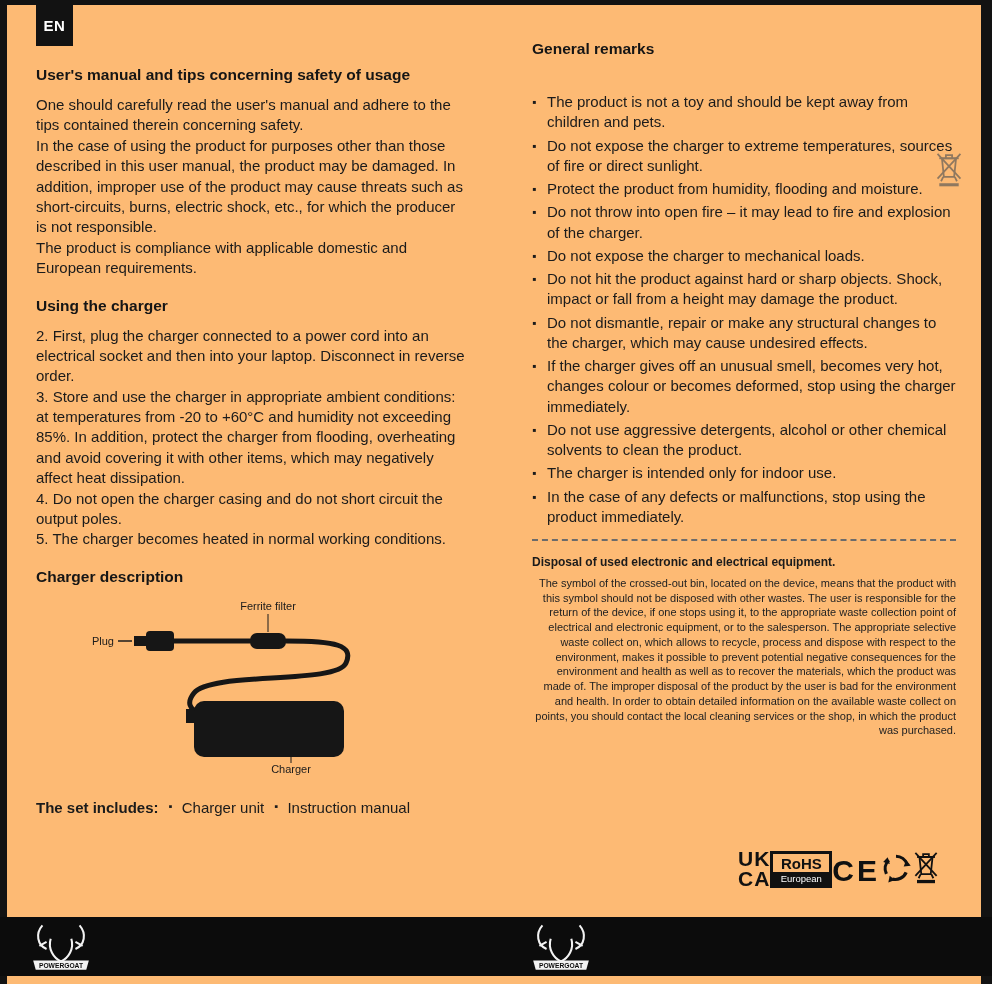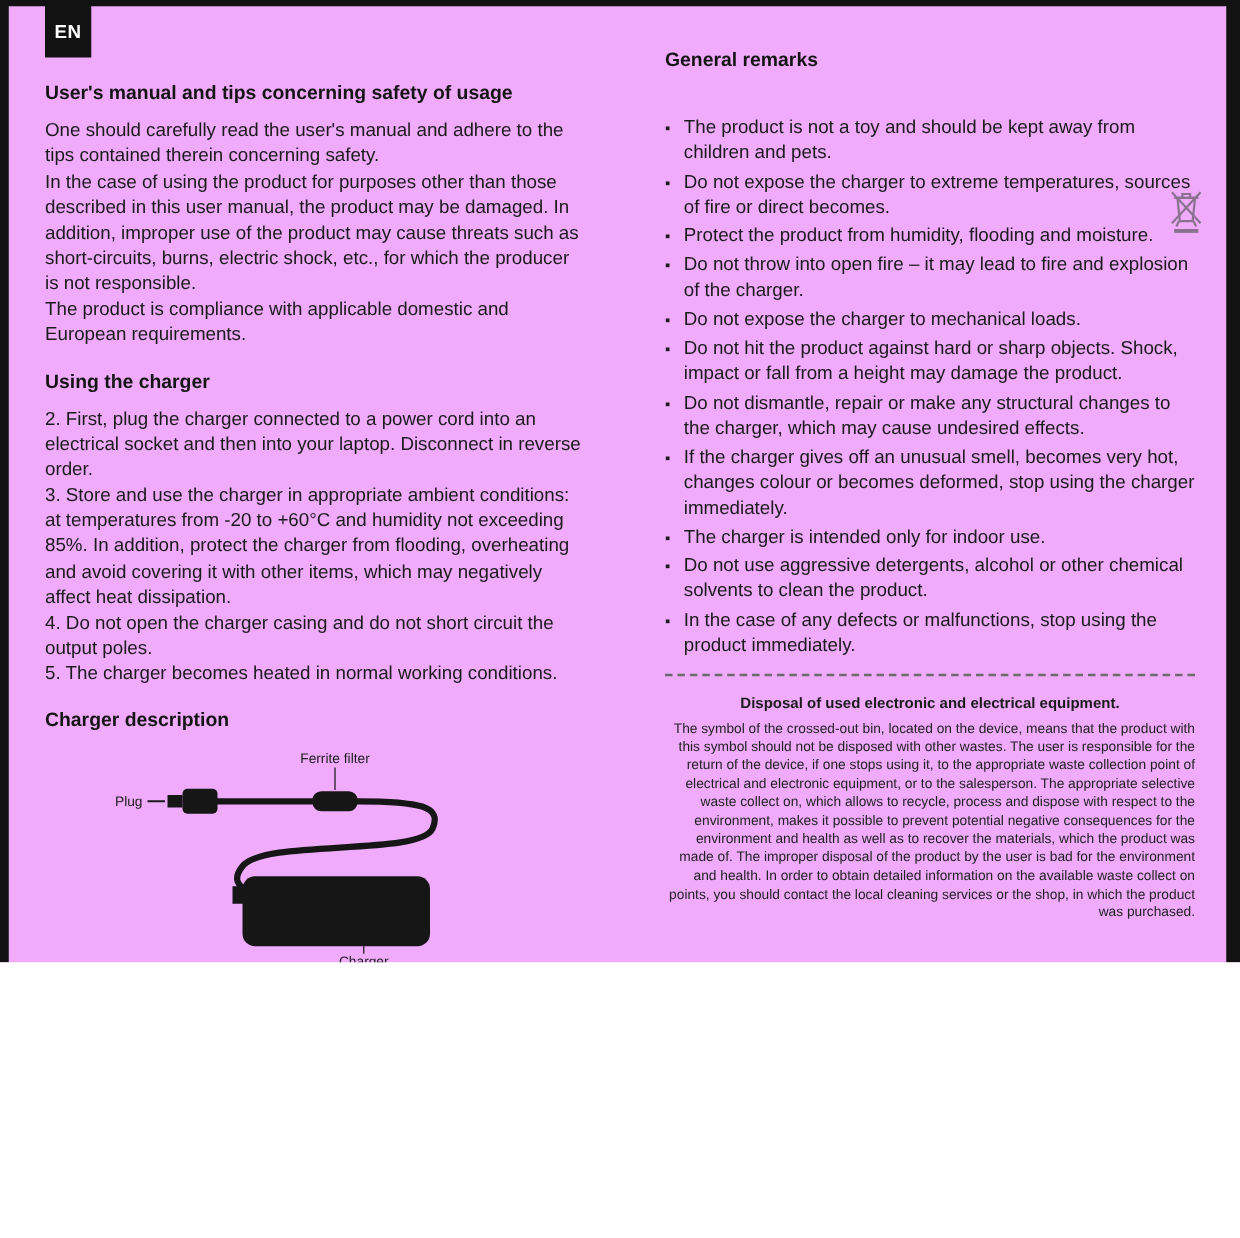--- a/index.html
+++ b/index.html
@@ -1,18 +1,18 @@
 <!DOCTYPE html>
 <html><head>
 <meta charset="utf-8">
 <style>
   * { margin:0; padding:0; box-sizing:border-box; }
   html,body { width:992px; }
   body { font-family:"Liberation Sans", sans-serif; background:#ffffff; }
-  .page { position:relative; width:992px; height:770px; background:#f0abfc; overflow:hidden; color:#1b1b1b; }
+  .page { position:relative; width:992px; height:984px; background:#fdba74; overflow:hidden; color:#1b1b1b; }
 
   .edge-top    { position:absolute; top:0; left:0; right:0; height:5px; background:#121212; }
   .edge-left   { position:absolute; top:0; left:0; bottom:0; width:7px; background:#121212; }
   .edge-right  { position:absolute; top:0; right:0; bottom:0; width:11px; background:#121212; }
 
   .lang-badge { position:absolute; left:36px; top:4px; width:37px; height:42px; background:#121212;
                 color:#fff; font-weight:bold; font-size:15px; display:flex; align-items:center;
                 justify-content:center; letter-spacing:.5px; }
 
   .col-left  { position:absolute; left:36px;  top:62px; width:432px; }
@@ -23,21 +23,21 @@
   .para p, .steps div { font-size:15px; line-height:1.36; }
   .steps { margin-top:2px; }
 
   
   ul.remarks { list-style:none;margin-top:34px; }
   ul.remarks li { position:relative; padding-left:15px; font-size:15px; line-height:1.35; margin-bottom:3px; }
   ul.remarks li::before { content:"▪"; position:absolute; left:0; top:0; font-size:12px; line-height:1.7; }
 
   .dashed-sep { border:none; border-top:2px dashed #6b6b6b; margin:12px 0 14px 0; }
 
-  .disposal h4 { font-size:12px; font-weight:bold; margin-bottom:7px;text-align:center; }
+  .disposal h4 { font-size:12px; font-weight:bold; margin-bottom:7px; }
   .disposal p  { font-size:11px; line-height:1.34; color:#222;text-align:right; }
 
   
   .diagram { width:430px; height:178px; }
   .diagram text { font-size:11px; fill:#1b1b1b; }
 
   
   .set-line { margin-top:20px; font-size:15px; }
   .set-line .lbl { font-weight:bold; }
   .set-line .itm { position:relative; padding-left:13px; margin-left:6px; }
@@ -137,29 +137,29 @@
         <span class="itm">Charger unit</span>
         <span class="itm">Instruction manual</span>
       </div>
     </div>
   </div>
 
   <div class="col-right">
     <h3>General remarks</h3>
     <ul class="remarks">
       <li>The product is not a toy and should be kept away from children and pets.</li>
-      <li>Do not expose the charger to extreme temperatures, sources of fire or direct becomes.</li>
+      <li>Do not expose the charger to extreme temperatures, sources of fire or direct sunlight.</li>
       <li>Protect the product from humidity, flooding and moisture.</li>
       <li>Do not throw into open fire – it may lead to fire and explosion of the charger.</li>
       <li>Do not expose the charger to mechanical loads.</li>
       <li>Do not hit the product against hard or sharp objects. Shock, impact or fall from a height may damage the product.</li>
       <li>Do not dismantle, repair or make any structural changes to the charger, which may cause undesired effects.</li>
       <li>If the charger gives off an unusual smell, becomes very hot, changes colour or becomes deformed, stop using the charger immediately.</li>
+      <li>Do not use aggressive detergents, alcohol or other chemical solvents to clean the product.</li>
       <li>The charger is intended only for indoor use.</li>
-      <li>Do not use aggressive detergents, alcohol or other chemical solvents to clean the product.</li>
       <li>In the case of any defects or malfunctions, stop using the product immediately.</li>
     </ul>
 
     <hr class="dashed-sep">
 
     <div class="disposal">
       <h4>Disposal of used electronic and electrical equipment.</h4>
       <p>The symbol of the crossed-out bin, located on the device, means that the product with this symbol should not be disposed with other wastes. The user is responsible for the return of the device, if one stops using it, to the appropriate waste collection point of electrical and electronic equipment, or to the salesperson. The appropriate selective waste collect on, which allows to recycle, process and dispose with respect to the environment, makes it possible to prevent potential negative consequences for the environment and health as well as to recover the materials, which the product was made of. The improper disposal of the product by the user is bad for the environment and health. In order to obtain detailed information on the available waste collect on points, you should contact the local cleaning services or the shop, in which the product was purchased.</p>
     </div>
   </div>

